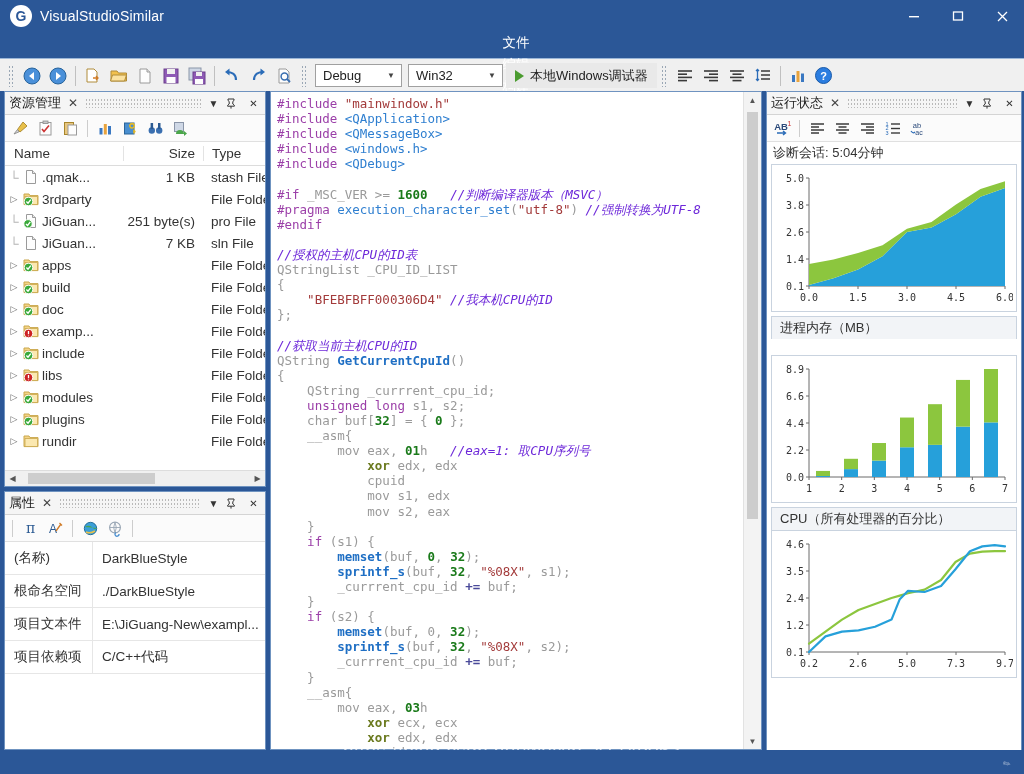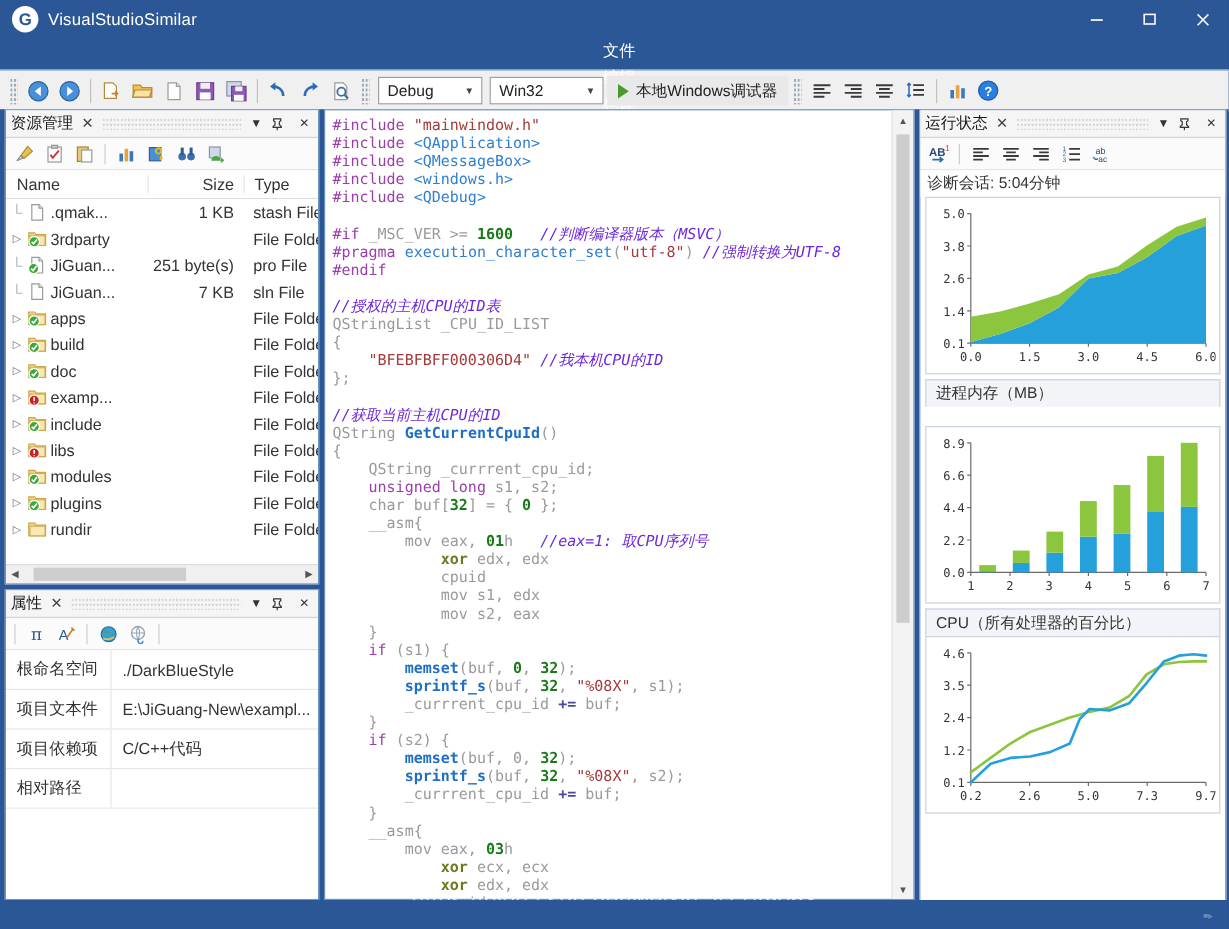--- a/index.html
+++ b/index.html
@@ -652,34 +652,34 @@
               <circle cx="8" cy="7.5" r="5.4" fill="none" stroke="#9aa7b5" stroke-width="1.2"></circle>
               <path d="M2.8 7.5 h10.4 M8 2.1 q2.6 5.4 0 10.8 M8 2.1 q-2.6 5.4 0 10.8" stroke="#9aa7b5" stroke-width=".9" fill="none"></path>
               <path d="M9 12.5 a2 2 0 1 0 3 1.5" stroke="#4a8fd0" stroke-width="1.3" fill="none"></path>
             </svg>
           </div>
           <div class="pt-sep"></div>
         </div>
 
         <div class="prop-grid" id="prop-grid">
             <div class="prow">
+              <div class="pk">(名称)</div>
+              <div class="pv">DarkBlueStyle</div>
+            </div>
+            <div class="prow">
               <div class="pk">根命名空间</div>
               <div class="pv">./DarkBlueStyle</div>
             </div>
             <div class="prow">
               <div class="pk">项目文本件</div>
               <div class="pv">E:\JiGuang-New\exampl...</div>
             </div>
             <div class="prow">
               <div class="pk">项目依赖项</div>
               <div class="pv">C/C++代码</div>
-            </div>
-            <div class="prow">
-              <div class="pk">相对路径</div>
-              <div class="pv"></div>
             </div>
           </div>
         <div class="prop-fill"></div>
       </div>
     </div>
 
     <div class="col-center">
       <div class="editor">
         <div class="code" id="code-area"><div><span class="pp">#include </span><span class="str">"mainwindow.h"</span></div><div><span class="pp">#include </span><span class="hdr">&lt;QApplication&gt;</span></div><div><span class="pp">#include </span><span class="hdr">&lt;QMessageBox&gt;</span></div><div><span class="pp">#include </span><span class="hdr">&lt;windows.h&gt;</span></div><div><span class="pp">#include </span><span class="hdr">&lt;QDebug&gt;</span></div><div>&nbsp;</div><div><span class="pp">#if </span><span class="pl">_MSC_VER</span><span class="pl"> &gt;= </span><span class="num">1600</span><span class="pl">   </span><span class="cmt">//判断编译器版本（MSVC）</span></div><div><span class="pp">#pragma </span><span class="typ">execution_character_set</span><span class="pl">(</span><span class="str">"utf-8"</span><span class="pl">) </span><span class="cmt">//强制转换为UTF-8</span></div><div><span class="pp">#endif</span></div><div>&nbsp;</div><div><span class="cmt">//授权的主机CPU的ID表</span></div><div><span class="pl">QStringList</span><span class="pl"> _CPU_ID_LIST</span></div><div><span class="pl">{</span></div><div><span class="pl">    </span><span class="str">"BFEBFBFF000306D4"</span><span class="pl"> </span><span class="cmt">//我本机CPU的ID</span></div><div><span class="pl">};</span></div><div>&nbsp;</div><div><span class="cmt">//获取当前主机CPU的ID</span></div><div><span class="pl">QString </span><span class="fn">GetCurrentCpuId</span><span class="pl">()</span></div><div><span class="pl">{</span></div><div><span class="pl">    QString _currrent_cpu_id;</span></div><div><span class="pl">    </span><span class="kw">unsigned long</span><span class="pl"> s1, s2;</span></div><div><span class="pl">    char buf[</span><span class="num">32</span><span class="pl">] = { </span><span class="num">0</span><span class="pl"> };</span></div><div><span class="pl">    __asm{</span></div><div><span class="pl">        mov eax, </span><span class="num">01</span><span class="pl">h   </span><span class="cmt">//eax=1: 取CPU序列号</span></div><div><span class="pl">            </span><span class="asmkw">xor</span><span class="pl"> edx, edx</span></div><div><span class="pl">            cpuid</span></div><div><span class="pl">            mov s1, edx</span></div><div><span class="pl">            mov s2, eax</span></div><div><span class="pl">    }</span></div><div><span class="pl">    </span><span class="kw">if</span><span class="pl"> (s1) {</span></div><div><span class="pl">        </span><span class="fn">memset</span><span class="pl">(buf, </span><span class="num">0</span><span class="pl">, </span><span class="num">32</span><span class="pl">);</span></div><div><span class="pl">        </span><span class="fn">sprintf_s</span><span class="pl">(buf, </span><span class="num">32</span><span class="pl">, </span><span class="str">"%08X"</span><span class="pl">, s1);</span></div><div><span class="pl">        _currrent_cpu_id </span><span class="op">+=</span><span class="pl"> buf;</span></div><div><span class="pl">    }</span></div><div><span class="pl">    </span><span class="kw">if</span><span class="pl"> (s2) {</span></div><div><span class="pl">        </span><span class="fn">memset</span><span class="pl">(buf, 0, </span><span class="num">32</span><span class="pl">);</span></div><div><span class="pl">        </span><span class="fn">sprintf_s</span><span class="pl">(buf, </span><span class="num">32</span><span class="pl">, </span><span class="str">"%08X"</span><span class="pl">, s2);</span></div><div><span class="pl">        _currrent_cpu_id </span><span class="op">+=</span><span class="pl"> buf;</span></div><div><span class="pl">    }</span></div><div><span class="pl">    __asm{</span></div><div><span class="pl">        mov eax, </span><span class="num">03</span><span class="pl">h</span></div><div><span class="pl">            </span><span class="asmkw">xor</span><span class="pl"> ecx, ecx</span></div><div><span class="pl">            </span><span class="asmkw">xor</span><span class="pl"> edx, edx</span></div><div><span class="pl">            cpuid</span></div></div>
         <div class="vscroll">

